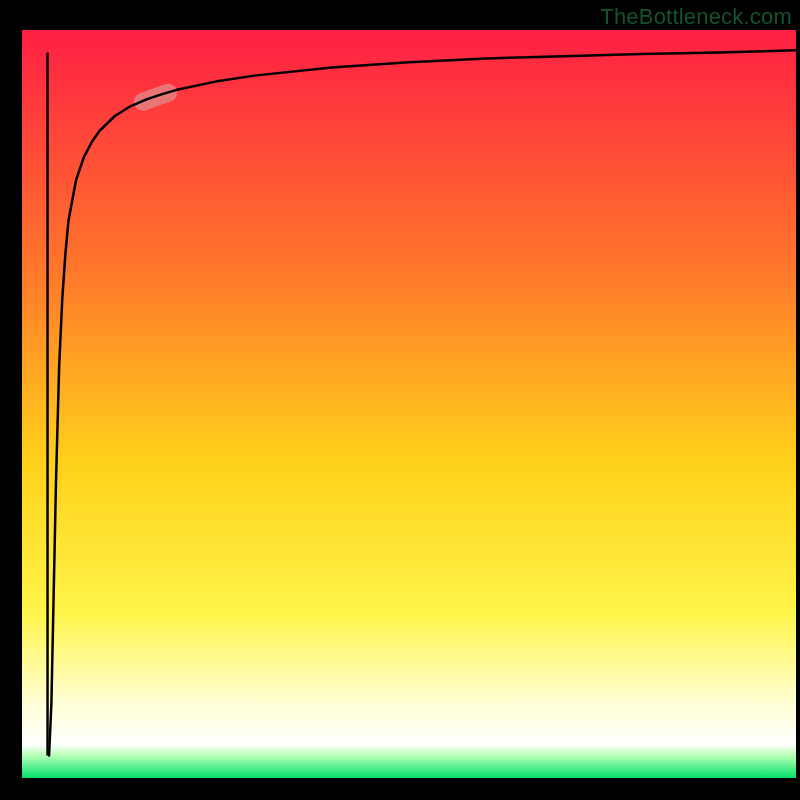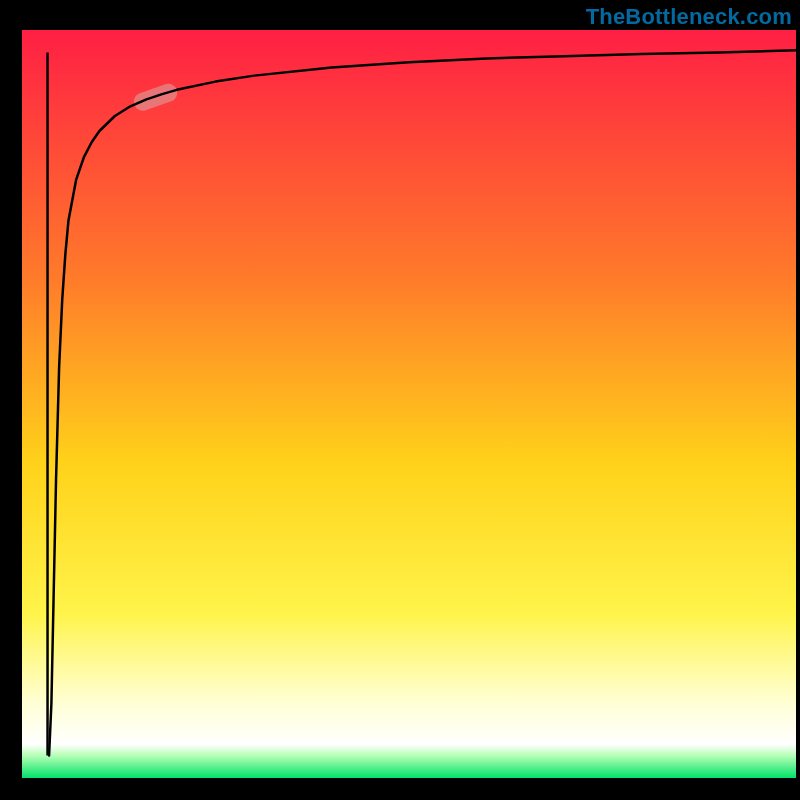--- a/index.html
+++ b/index.html
@@ -17,22 +17,22 @@
     height: 800px;
   }
   svg {
     display: block;
   }
   .watermark {
     position: absolute;
     top: 4px;
     right: 8px;
     font-size: 22px;
-    color: #0369a1;
-    font-weight: 700;
+    color: #14532d;
+    font-weight: 400;
     letter-spacing: 0.2px;
     user-select: none;
   }
 </style>
 </head>
 <body>
 
 <div class="container">
   <svg id="chart-svg" width="800" height="800" viewBox="0 0 800 800">
     <defs>

